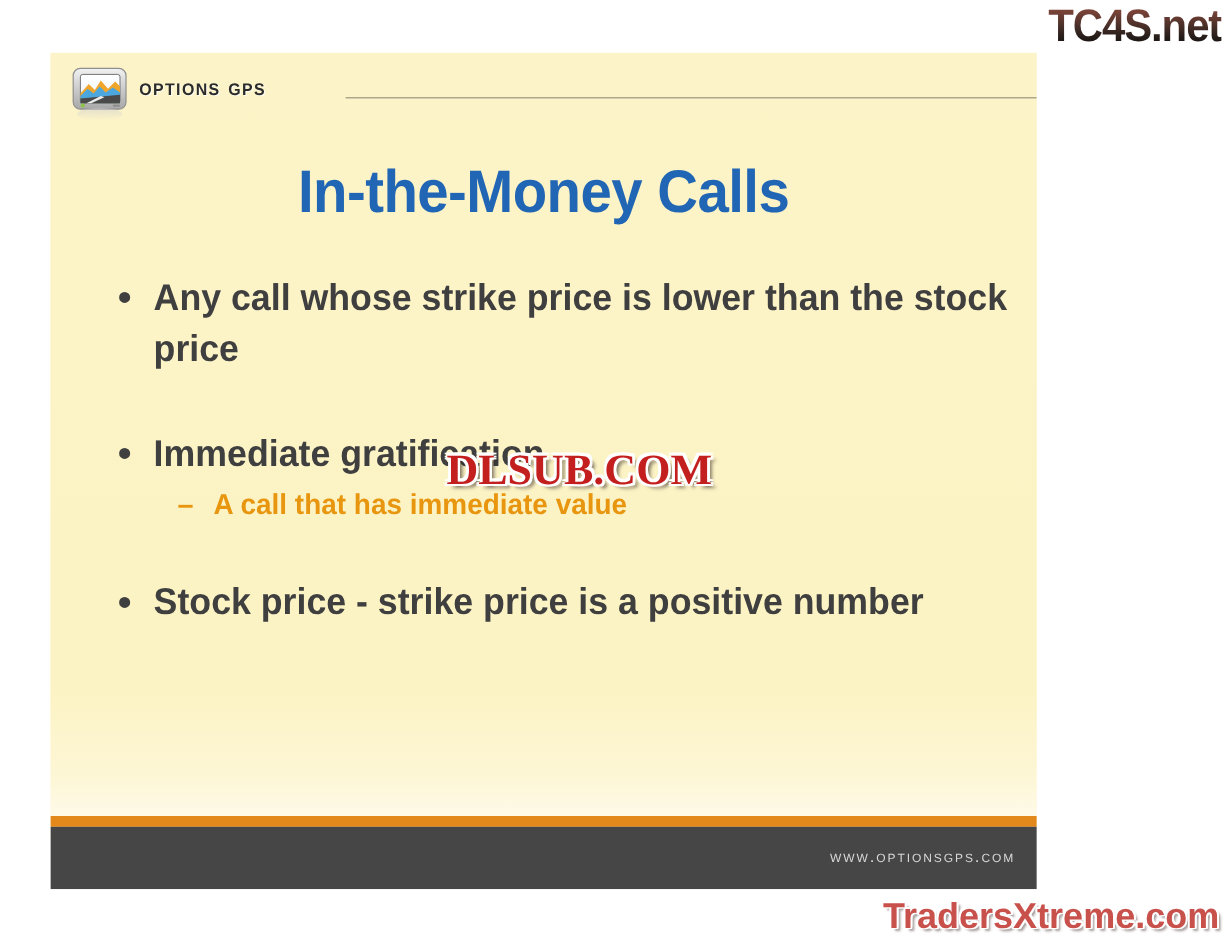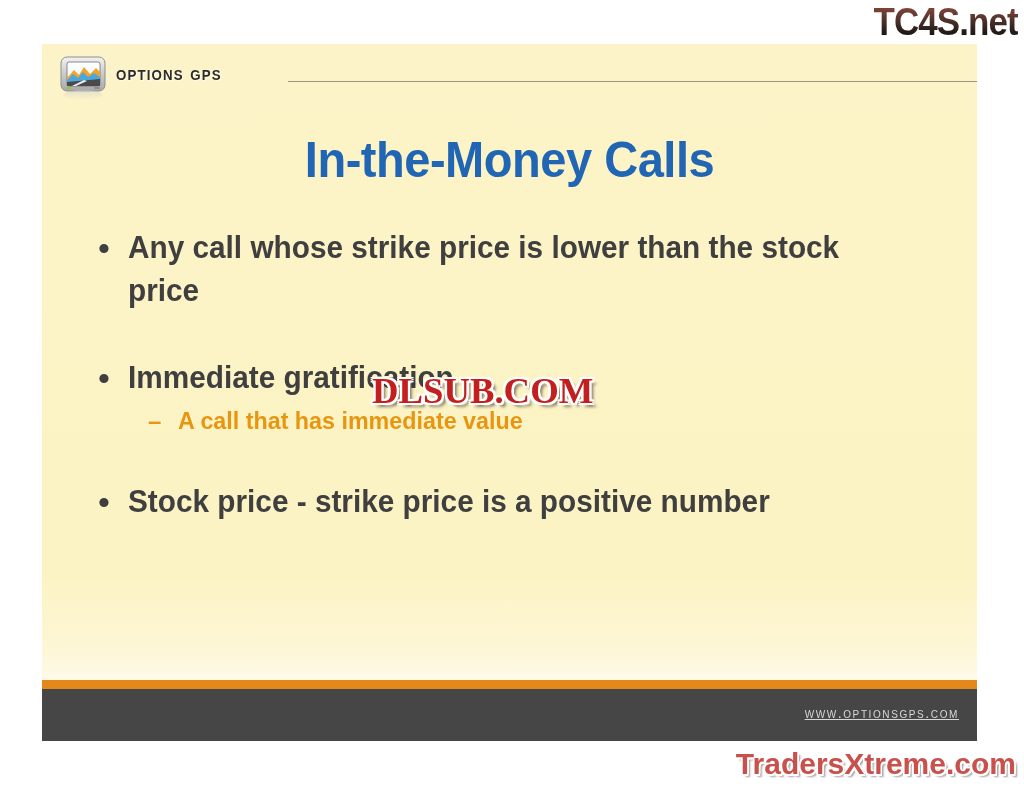--- a/index.html
+++ b/index.html
@@ -36,21 +36,21 @@
     text-shadow: none;
     z-index: 40;
     white-space: nowrap;
   }
 
   
   .slide {
     position: absolute;
     left: 42px;
     top: 44px;
-    width: 935px;
+    width: 822px;
     height: 697px;
     background: linear-gradient(180deg,
         #fcf3c8 0%,
         #fcf3c4 76%,
         #fdf6d4 86%,
         #fefbee 93%,
         #ffffff 97%,
         #ffffff 100%);
     box-sizing: border-box;
     overflow: hidden;
@@ -192,21 +192,20 @@
     position: absolute;
     right: 18px;
     top: 16px;
     font-family: "Liberation Sans", sans-serif;
     font-size: 14px;
     letter-spacing: 1.6px;
     color: #d7d7d7;
     font-variant: small-caps;
     text-transform: lowercase;
     white-space: nowrap;
-    text-decoration: underline;
   }
 
   
   .wm-dlsub {
     position: absolute;
     left: 372px;
     top: 371px;
     font-family: "Liberation Serif", serif;
     font-weight: bold;
     font-size: 36px;

